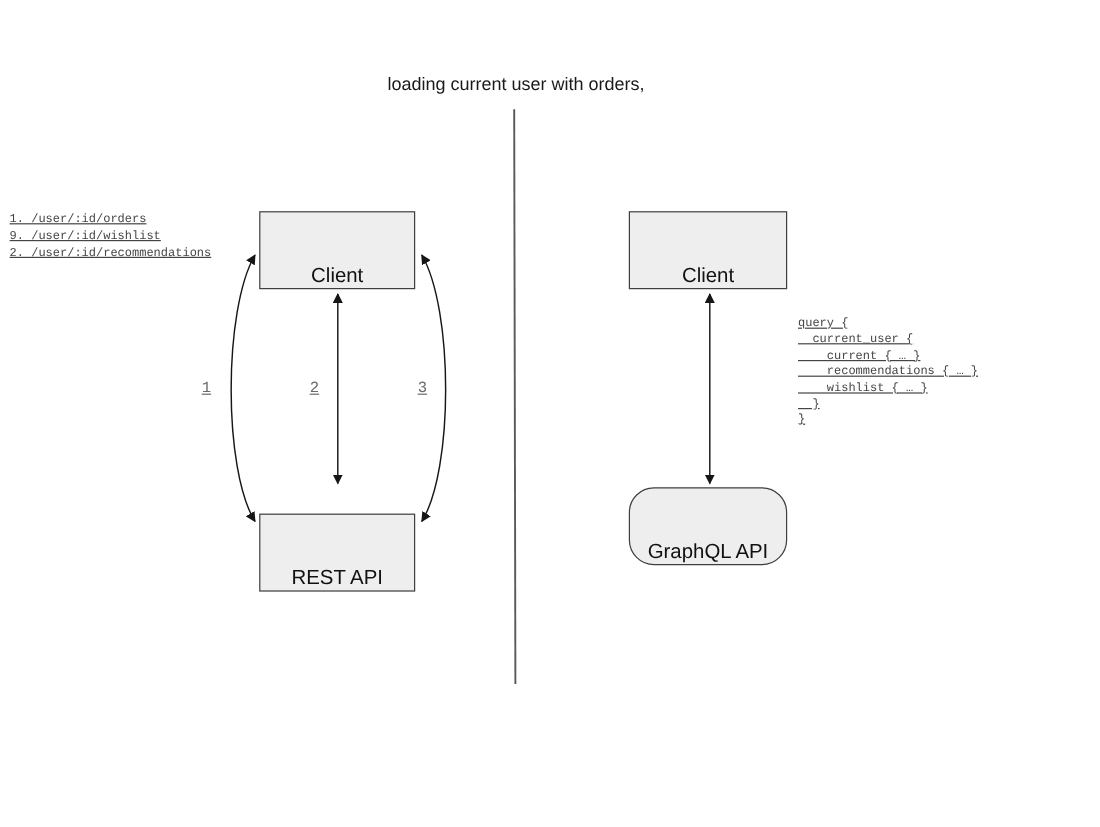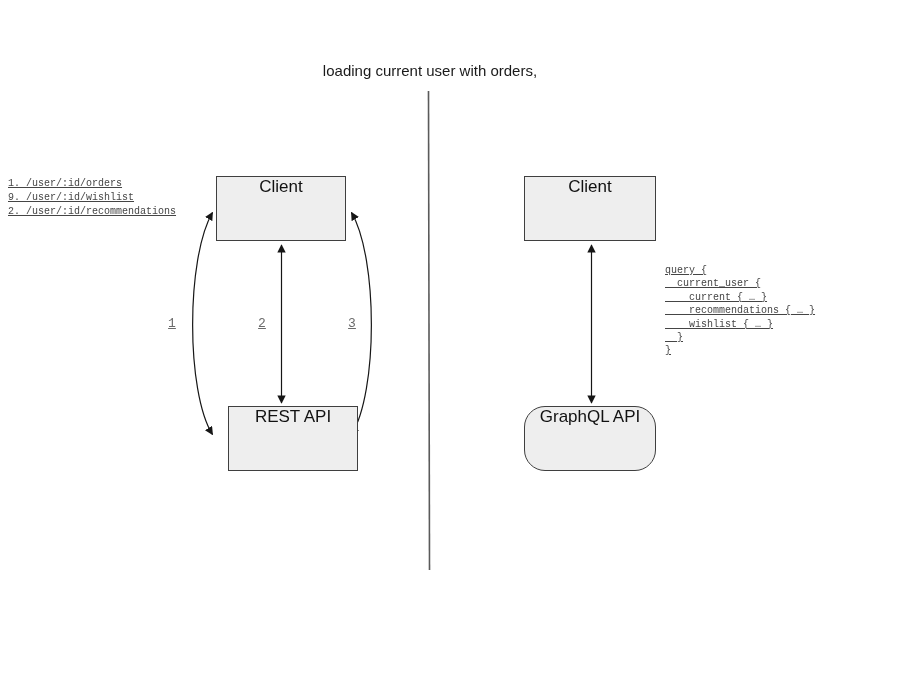--- a/index.html
+++ b/index.html
@@ -32,27 +32,27 @@
     color: var(--title-text);
     margin-top: 40px;
   }
   .node-box {
     position: absolute;
     width: 130px;
     height: 65px;
     background: var(--box-fill);
     border: 1.5px solid var(--box-border);
     display: flex;
-    align-items: flex-start;
+    align-items: flex-end;
     justify-content: center;
     font-size: 17px;
     color: #111111;
   }
   .box-rest-client   { left: 216px; top: 176px; }
-  .box-rest-api      { left: 216px; top: 406px; margin-left: 12px; }
+  .box-rest-api      { left: 216px; top: 428px; }
   .box-gql-client    { left: 524px; top: 176px; width: 132px; }
   .box-gql-api       { left: 524px; top: 406px; width: 132px; border-radius: 21px; }
   .mono {
     font-family: "Liberation Mono", "DejaVu Sans Mono", monospace;
     text-decoration: underline;
   }
   .endpoints {
     position: absolute;
     left: 8px;
     top: 177px;

